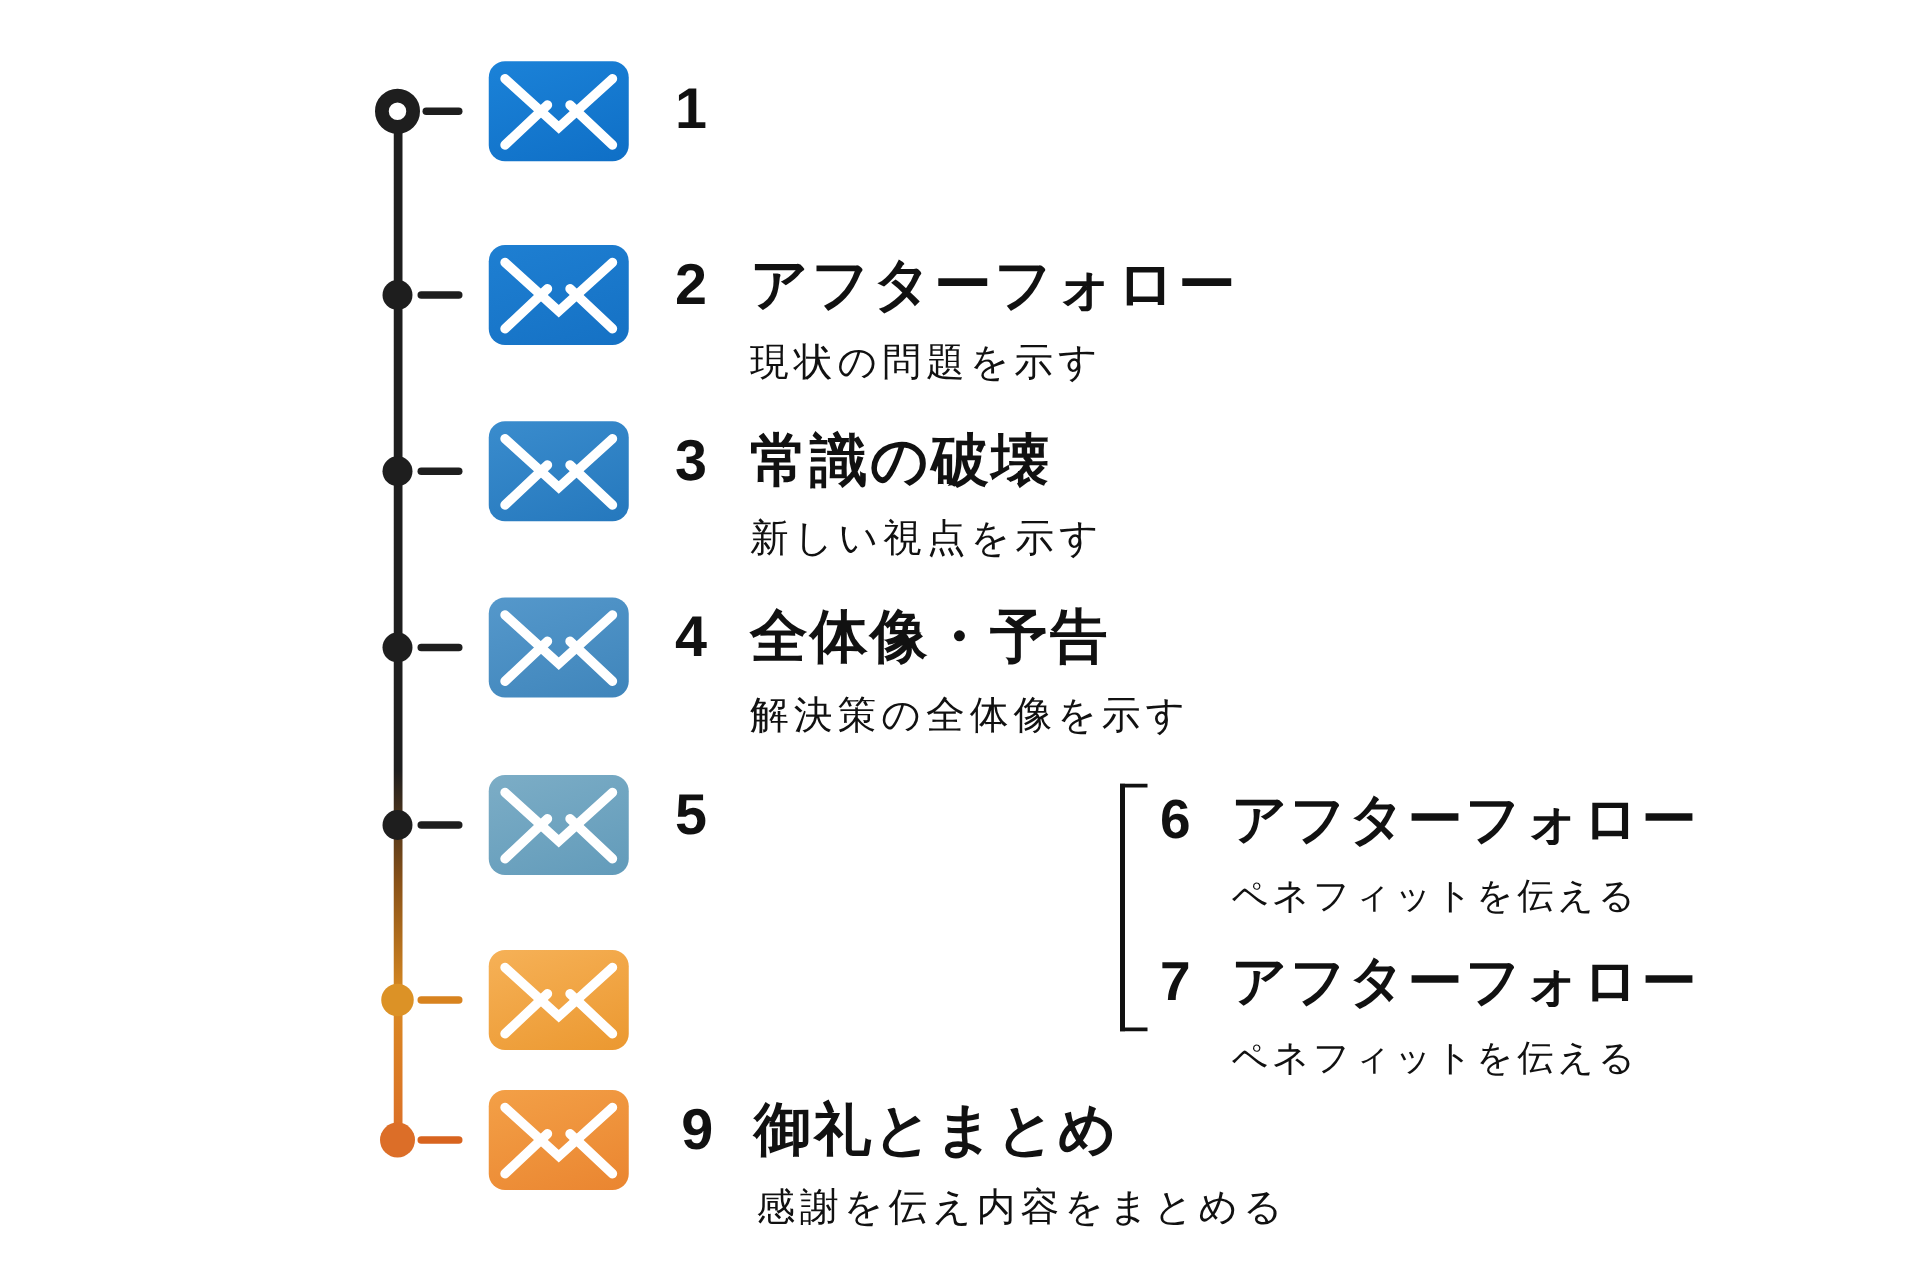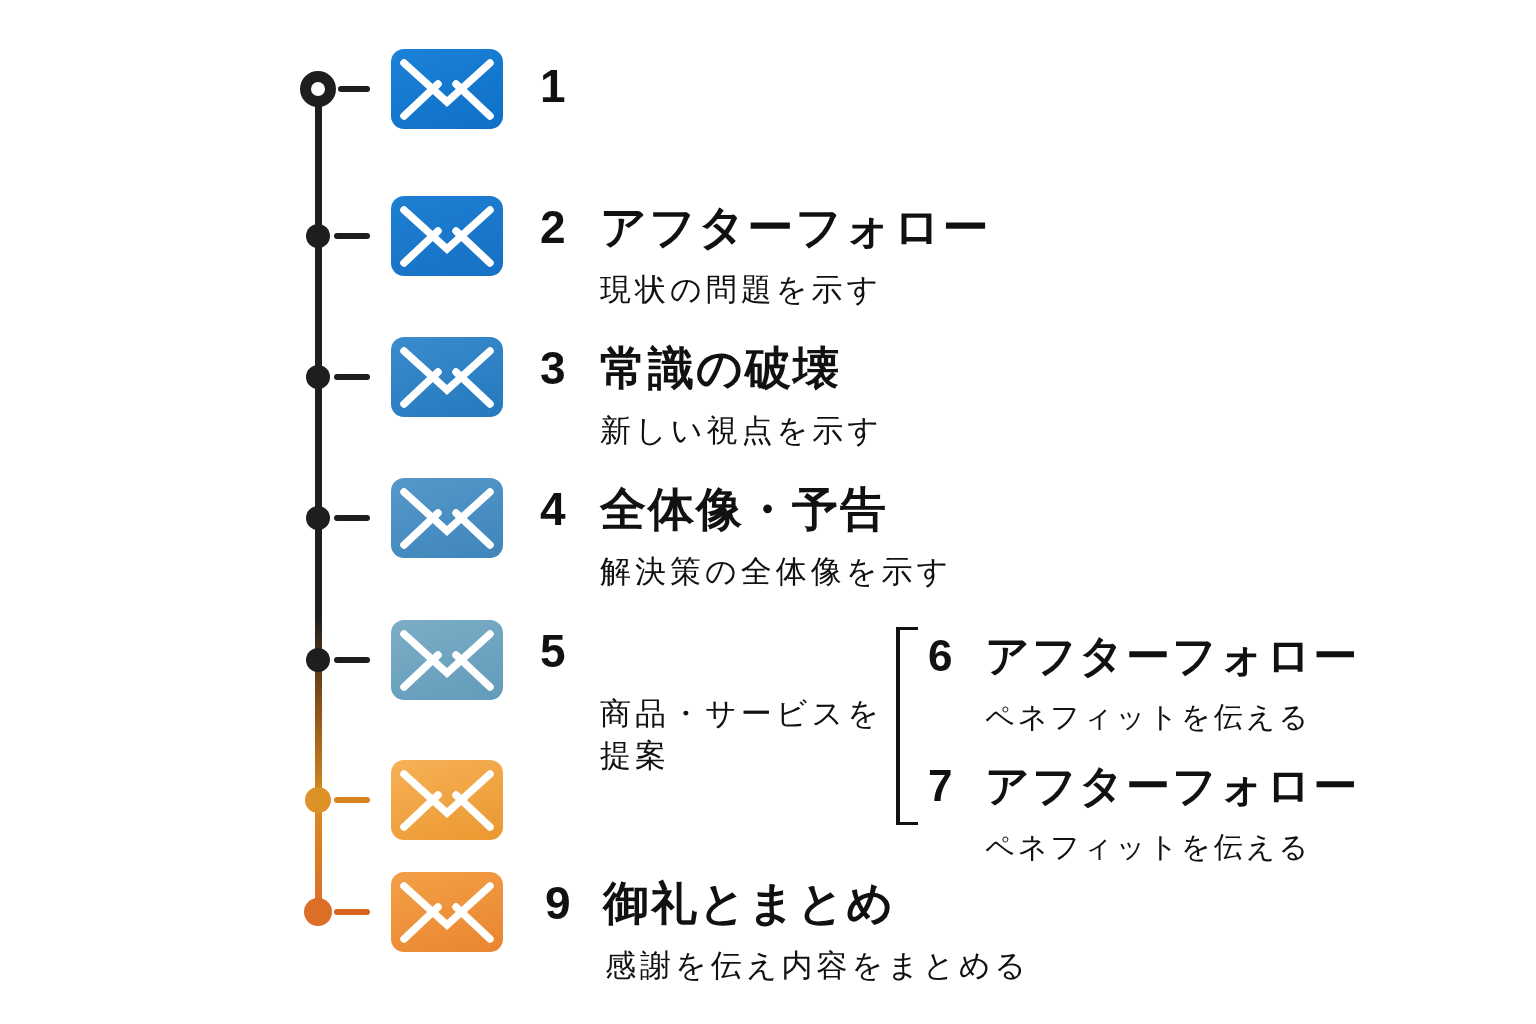--- a/index.html
+++ b/index.html
@@ -150,24 +150,20 @@
       <span class="num">4</span>
       <span class="title">全体像・予告</span>
     </div>
     <div class="subtitle">解決策の全体像を示す</div>
   </div>
 
   <div class="step-text st5">
     <div class="title-row">
       <span class="num">5</span>
     </div>
-    <div class="subtitle">
-      <div>商品・サービスを</div>
-      <div>提案</div>
-    </div>
   </div>
 
   <div class="bracket"></div>
 
   <div class="step-text side st6">
     <div class="title-row">
       <span class="num">6</span>
       <span class="title">アフターフォロー</span>
     </div>
     <div class="subtitle">ペネフィットを伝える</div>

